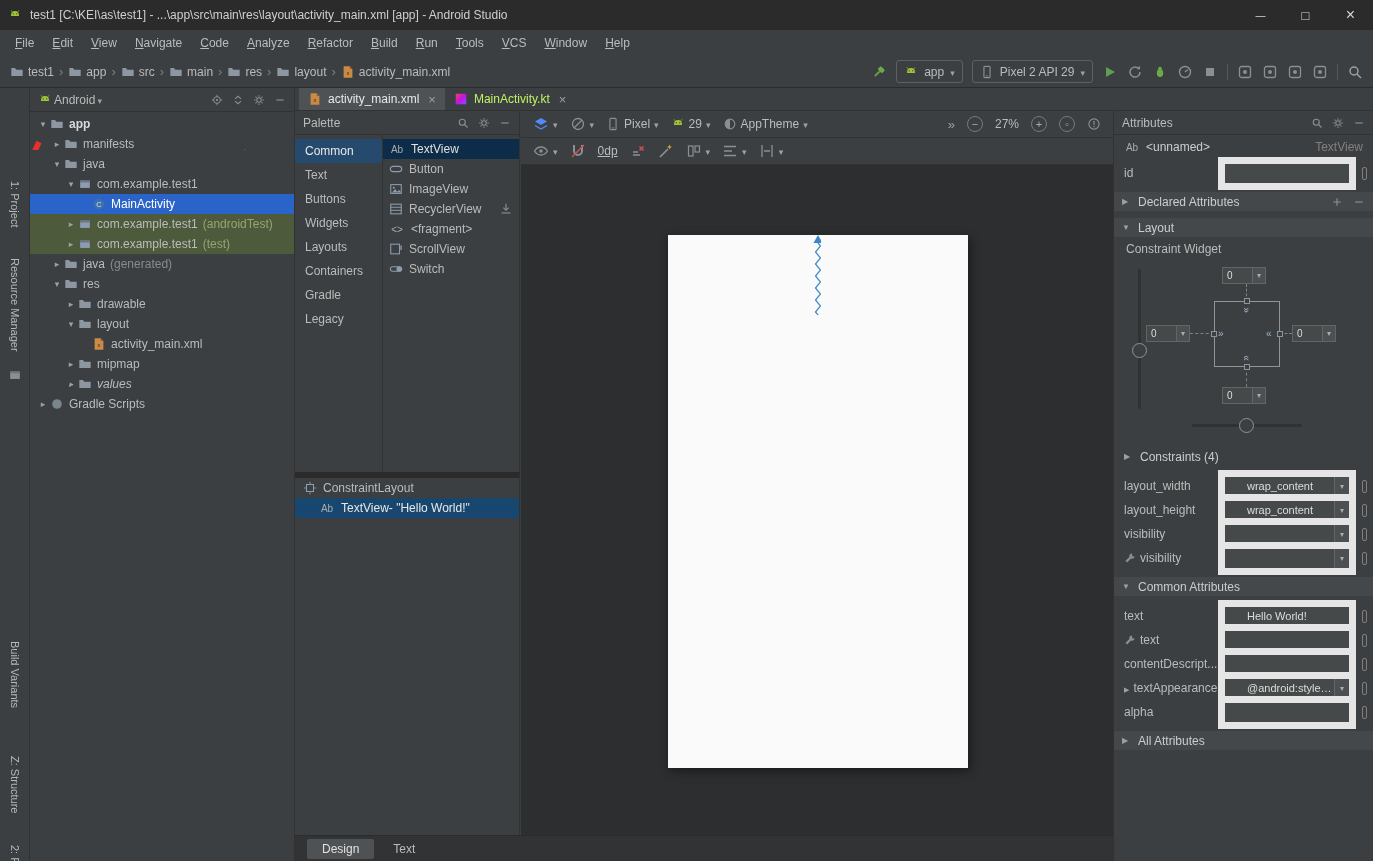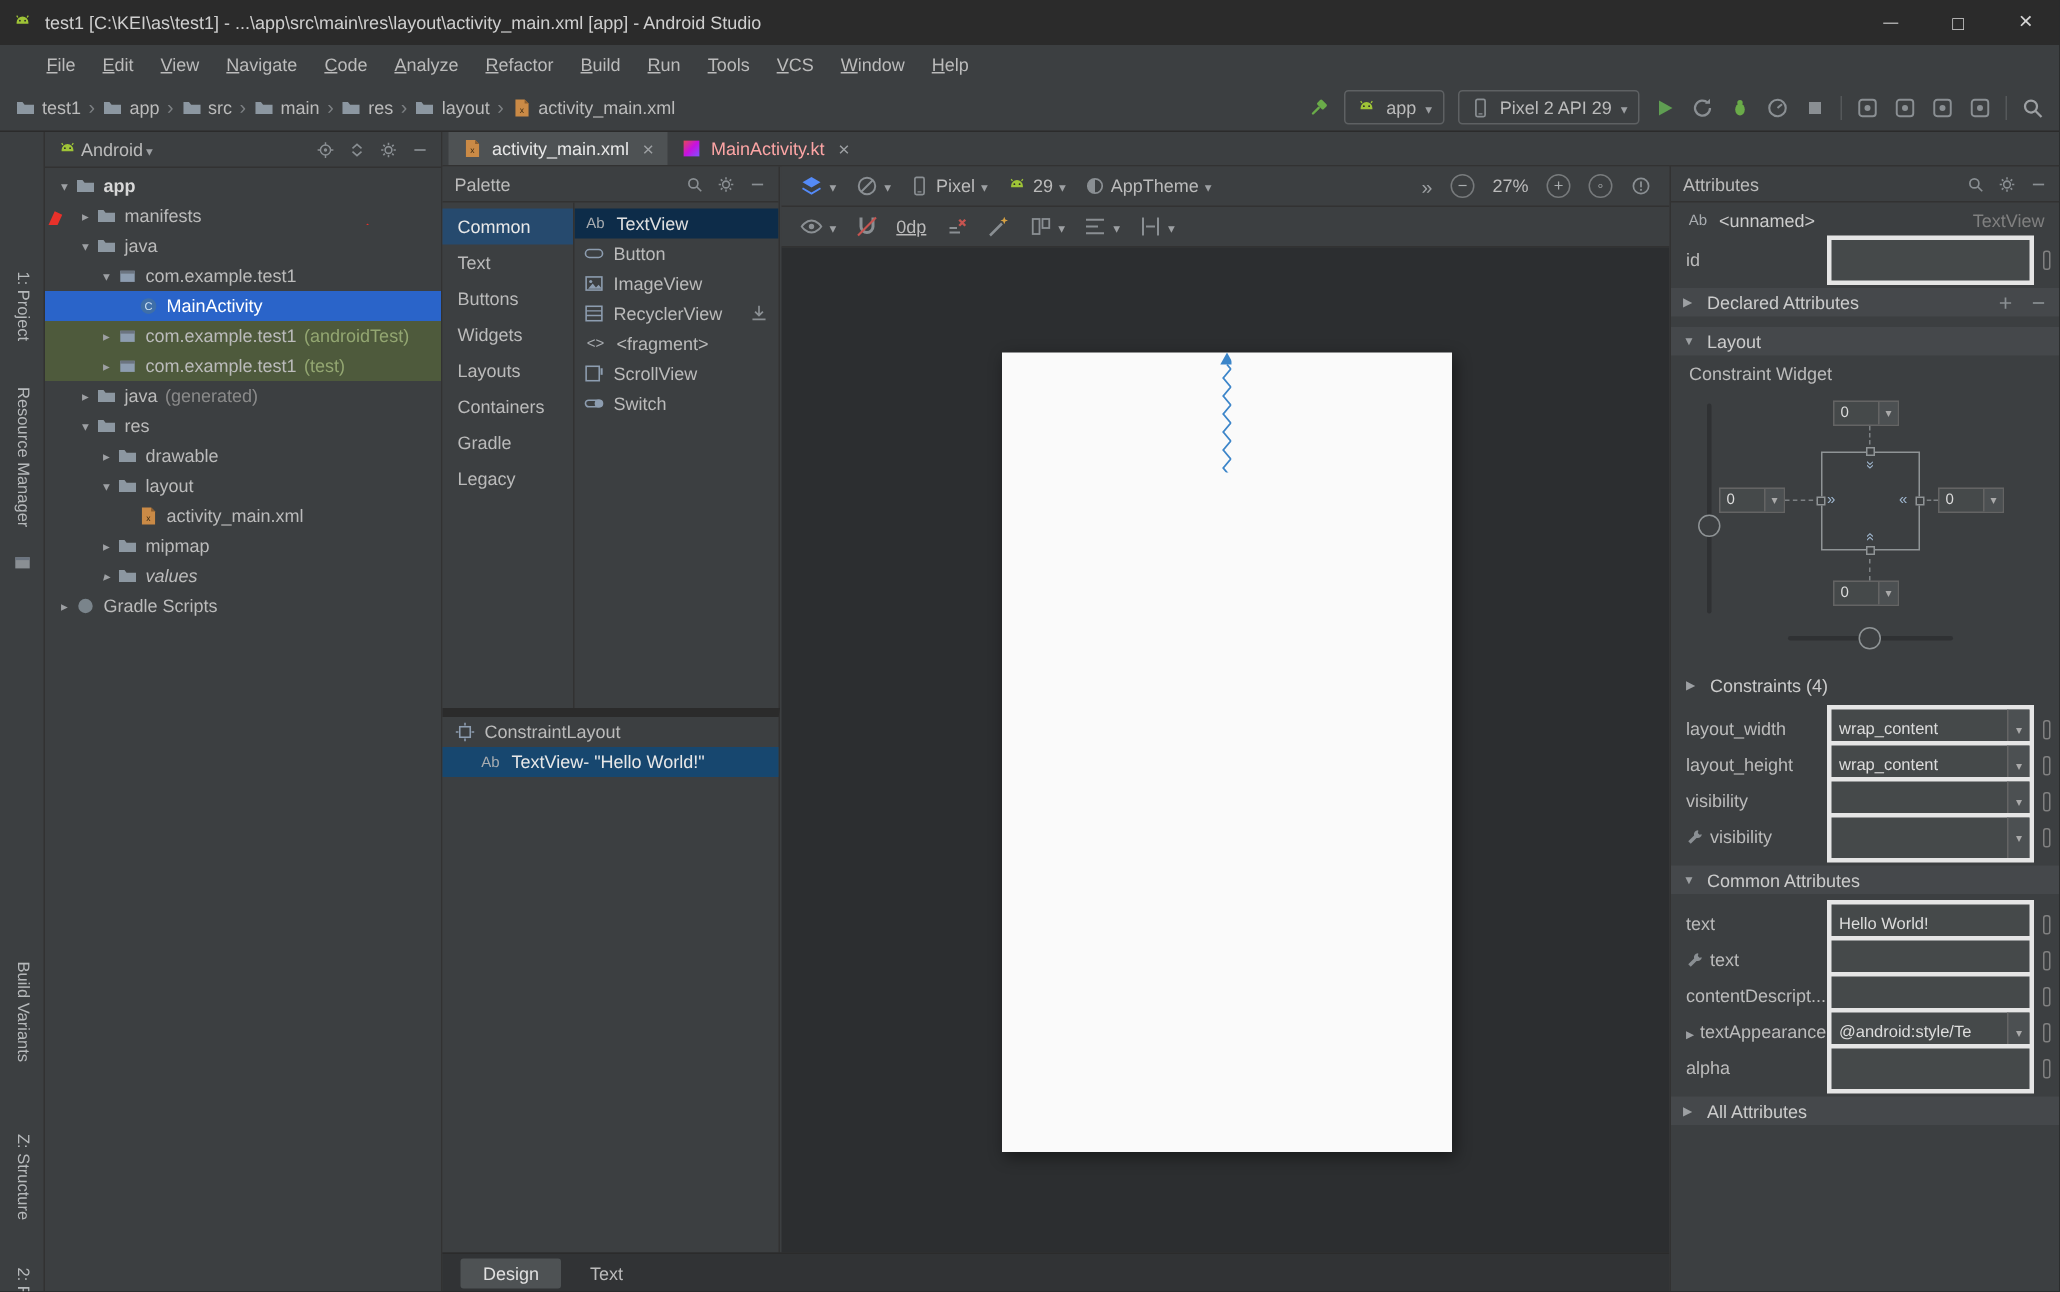--- a/index.html
+++ b/index.html
@@ -20,21 +20,21 @@
   
   .titlebar { position:absolute; left:0; top:0; right:0; height:30px; background:#2b2b2b;
     display:flex; align-items:center; gap:8px; padding-left:8px; color:#cfcfcf; }
   .win-controls { position:absolute; right:0; top:0; height:30px; display:flex; }
   .win-btn { width:45px; height:30px; display:flex; align-items:center; justify-content:center; color:#d6d6d6; font-size:13px; }
   .win-min::before { content:"—"; font-size:10px; }
   .win-max::before { content:"□"; font-size:13px; }
   .win-close::before { content:"×"; font-size:16px; }
 
   
-  #menubar { position:absolute; top:30px; left:16px; right:0; height:26px; background:#3c3f41; display:flex; padding-left:6px; }
+  #menubar { position:absolute; top:30px; left:0; right:0; height:26px; background:#3c3f41; display:flex; padding-left:6px; }
   .menu-item { display:inline-block; padding:0 9px; line-height:26px; color:#bbbbbb; }
   .menu-item::first-letter { text-decoration:underline; }
 
   
   #toolbar { position:absolute; top:56px; left:0; right:0; height:32px; background:#3c3f41;
     border-bottom:1px solid #2b2b2b; display:flex; align-items:center; padding:0 10px; }
   #breadcrumbs { display:flex; align-items:center; gap:5px; }
   .crumb { display:flex; align-items:center; gap:4px; color:#bbbbbb; }
   .crumb-sep::before { content:"›"; color:#7d8184; font-size:13px; }
   .tb-right { margin-left:auto; display:flex; align-items:center; gap:9px; }
@@ -62,21 +62,21 @@
   .chev.v::before { content:"▾"; }
   .chev.r::before { content:"▸"; }
   .tree-ic { margin-right:5px; }
   .suffix { margin-left:5px; }
   .suffix.green { color:#93a671; }
   .suffix.gray { color:#8a8a8a; }
 
   
   #tabbar { position:absolute; left:295px; top:88px; right:0; height:23px; background:#3c3f41;
     border-bottom:1px solid #323232; display:flex; align-items:stretch; padding-left:4px; }
-  .etab { display:flex; align-items:center; gap:6px; padding:0 9px; color:#fca5a5; }
+  .etab { display:flex; align-items:center; gap:6px; padding:0 9px; color:#bef264; }
   .etab.sel { background:#4e5254; color:#e8e8e8; }
   .tab-close { color:#9da0a3; font-size:13px; margin-left:3px; line-height:1; }
   .tab-close::before { content:"×"; }
 
   
   #palette { position:absolute; left:295px; top:111px; width:225px; height:361px; background:#3c3f41; border-right:1px solid #323232; }
   #palette-body { position:absolute; top:24px; bottom:0; left:0; right:0; display:flex; }
   #palette-cats { width:88px; border-right:1px solid #323232; padding-top:4px; }
   .cat { height:24px; line-height:24px; padding-left:10px; color:#bbbbbb; }
   .cat.sel { background:#264a6e; color:#e8e8e8; }
@@ -133,22 +133,22 @@
   .attr-section { height:19px; margin-top:7px; background:#45484b; display:flex; align-items:center; gap:6px; padding:0 8px; color:#cccccc; }
   .sec-chev { font-size:8px; color:#9da0a3; width:10px; }
   .sec-chev.open::before { content:"▼"; }
   .sec-chev.closed::before { content:"▶"; }
   .sec-icons { margin-left:auto; display:flex; gap:10px; align-items:center; }
   .attr-inner-sec { height:19px; margin-top:6px; display:flex; align-items:center; gap:6px; padding:0 10px; color:#cccccc; }
   .attr-row { height:24px; display:flex; align-items:center; padding:0 6px 0 10px; color:#bbbbbb; }
   .attr-row.first { margin-top:8px; }
   .attr-label { width:94px; flex:none; display:flex; align-items:center; gap:4px; overflow:hidden; white-space:nowrap; }
   .mini-chev::before { content:"▶"; font-size:7px; color:#9da0a3; }
-  .field { flex:1; height:33px; background:#45494a; border:3px solid #e5e5e5; display:flex; align-items:center;
-    padding-left:5px; color:#dddddd; font-size:11px; overflow:hidden; }
+  .field { flex:1; height:33px; background:#45494a; border:7px solid #e5e5e5; display:flex; align-items:center;
+    padding-left:22px; color:#dddddd; font-size:11px; overflow:hidden; }
   .field .val { white-space:nowrap; overflow:hidden; text-overflow:ellipsis; flex:1; }
   .dd-btn { width:15px; height:100%; border-left:1px solid #646464; background:#4c5052; color:#aaaaaa;
     font-size:8px; display:flex; align-items:center; justify-content:center; flex:none; }
   .dd-btn::before { content:"▾"; }
   .pill { width:5px; height:13px; border:1px solid #808080; border-radius:2px; margin-left:6px; flex:none; }
   .cw-label { padding:5px 12px 3px; color:#bbbbbb; }
 
   
   #cwidget { position:relative; height:182px; margin:0 8px; }
   .cw-sq { position:absolute; left:92px; top:42px; width:66px; height:66px; border:1px solid #8f9496; }

